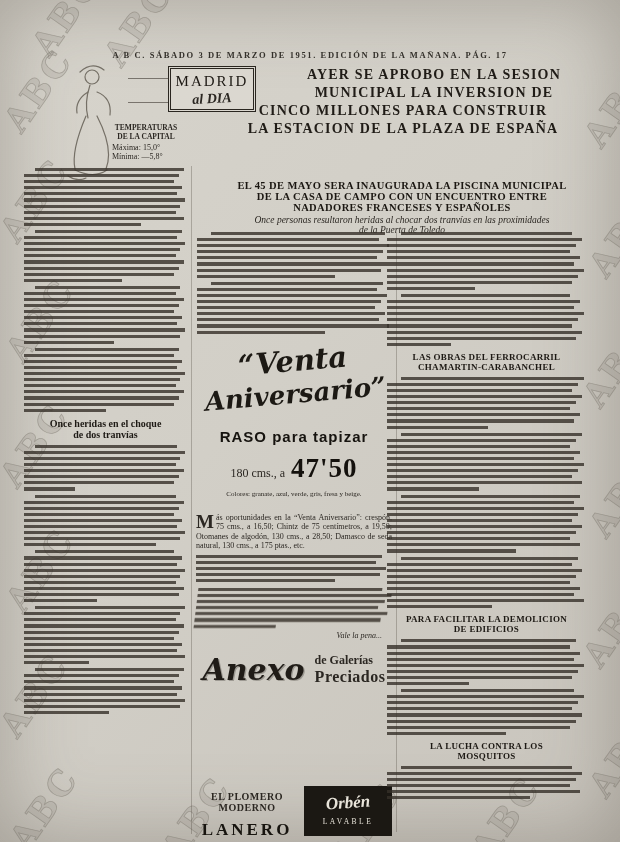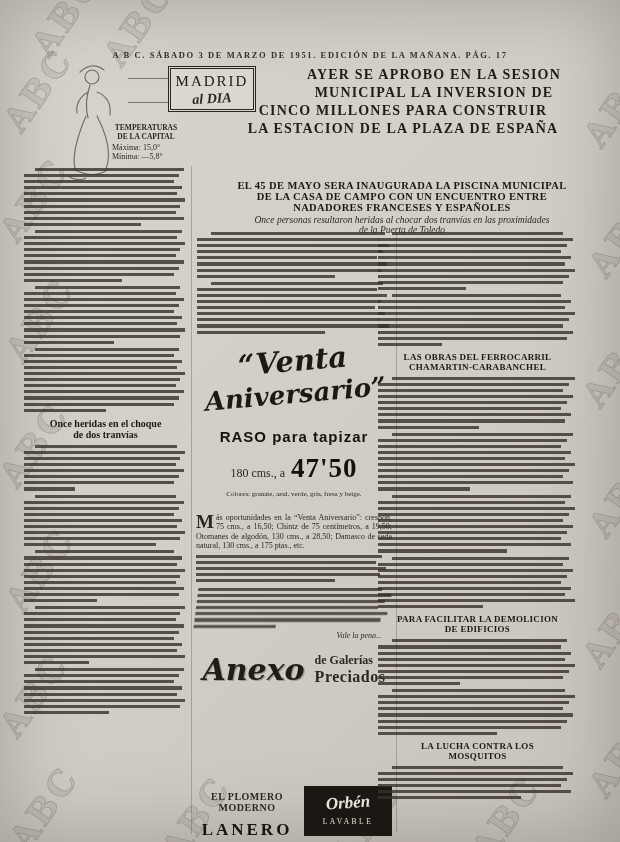--- a/index.html
+++ b/index.html
@@ -37,21 +37,21 @@
   .hl-3{position:absolute;left:198px;top:215px;width:408px;text-align:center;font-style:italic;
     font-size:9.5px;line-height:10px;white-space:pre-line;color:#2b2722}
   
   .temps{position:absolute;left:104px;top:124px;width:84px;font-size:7.5px;line-height:8.5px}
   .temps .tt{font-weight:bold;text-align:center;white-space:pre-line}
   .temps .vals{margin-top:3px;font-size:8px;padding-left:8px}
   
   .col{position:absolute}
   .c1{left:24px;top:168px;width:163px}
   .c2{left:197px;top:232px;width:194px}
-  .c3{left:378px;top:232px;width:199px}
+  .c3{left:387px;top:232px;width:199px}
   .para{margin-bottom:4px}
   .fx i{display:block;height:3.1px;margin-bottom:3px;background:#363029;opacity:.8;filter:blur(.25px)}
   .dropline{display:flex;gap:3px}
   .dropcap{font-weight:bold;font-size:15px;line-height:15px;letter-spacing:1px;color:#1d1914}
   .dropfx{flex:1;padding-top:1px}
   .sechead{text-align:center;font-weight:bold;font-size:10px;line-height:11px;white-space:pre-line;
     margin:6px 0 5px;color:#1d1914}
   .sechead.sm{font-size:9px;line-height:10px;letter-spacing:.3px}
   .vrule{position:absolute;width:1px;background:rgba(70,63,54,.3)}
   .r1{left:191px;top:166px;height:668px}

